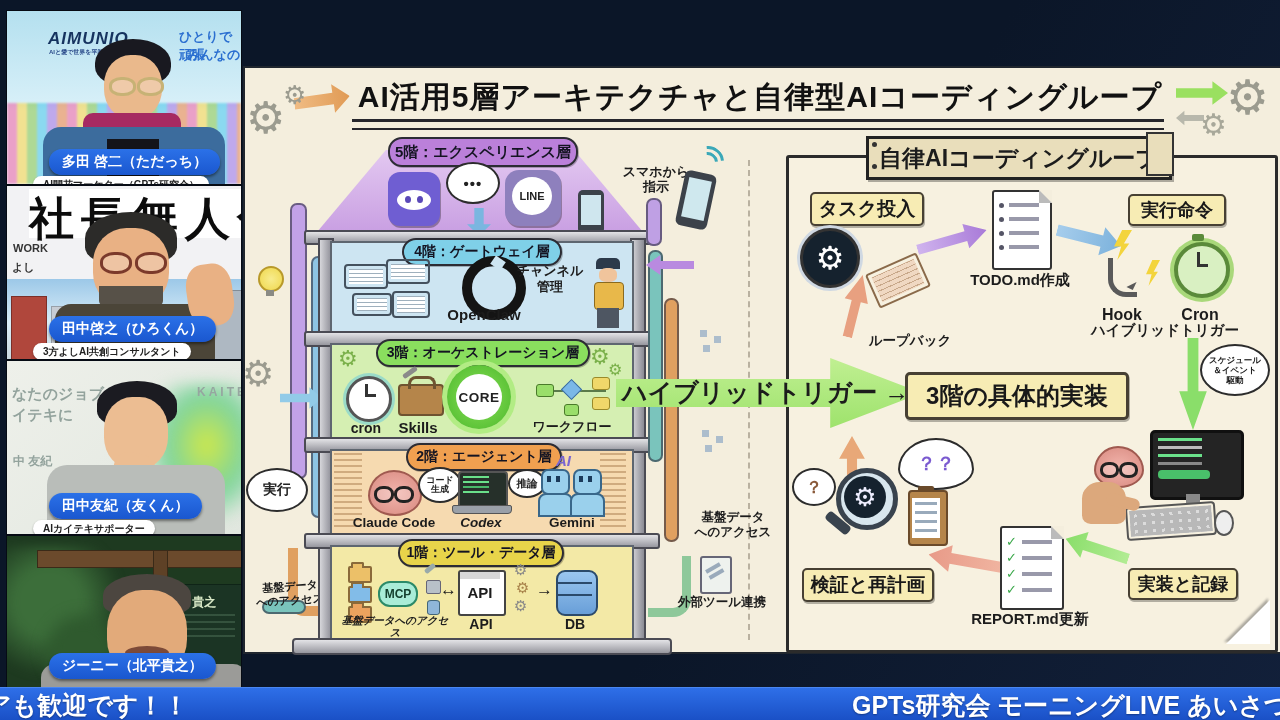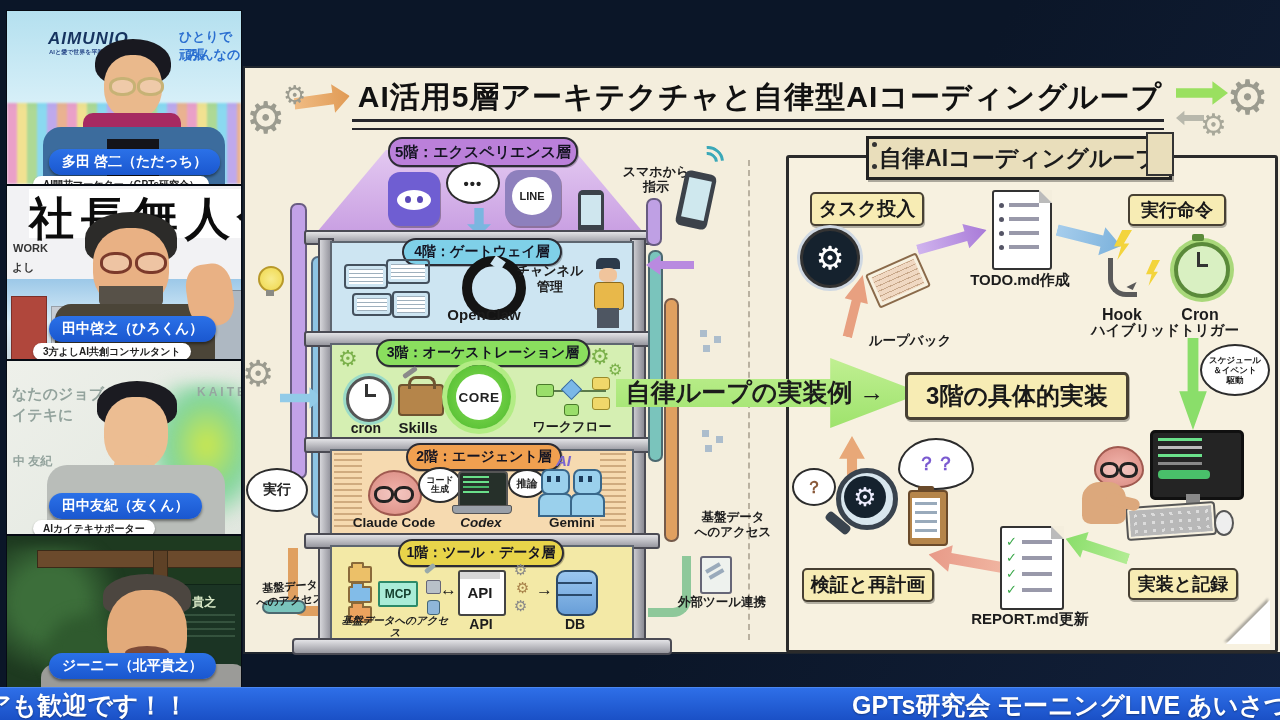--- a/index.html
+++ b/index.html
@@ -237,21 +237,21 @@
   <div class="robot" style="left:570px;top:493px;width:31px;height:20px;border-radius:8px 8px 0 0;"></div>
   <div class="abs cap" style="left:542px;top:515px;width:60px;font-size:13.5px;">Gemini</div>
 
   <div class="beam" style="left:304px;top:533px;width:352px;height:12px;"></div>
 
   <div class="floor" style="left:330px;top:545px;width:300px;height:93px;background:#f3e9a6;"></div>
   <div class="pill" style="left:398px;top:539px;width:162px;height:24px;background:#e8d44a;font-size:14px;">1階：ツール・データ層</div>
   <div class="folder" style="left:348px;top:566px;width:20px;height:13px;background:#ecc068;"></div>
   <div class="folder" style="left:348px;top:586px;width:20px;height:13px;background:#82bce8;"></div>
   <div class="folder" style="left:348px;top:606px;width:20px;height:13px;background:#eca35e;"></div>
-  <div class="abs" style="left:378px;top:581px;width:36px;height:22px;background:#a9ecd7;border:2px solid #2c8a68;border-radius:2px;display:flex;align-items:center;justify-content:center;font-weight:bold;font-size:12px;color:#14402e;">MCP</div>
+  <div class="abs" style="left:378px;top:581px;width:36px;height:22px;background:#a9ecd7;border:2px solid #2c8a68;border-radius:12px;display:flex;align-items:center;justify-content:center;font-weight:bold;font-size:12px;color:#14402e;">MCP</div>
   <div class="abs" style="left:424px;top:566px;width:12px;height:5px;background:#9aa;border-radius:2px;transform:rotate(-40deg);"></div>
   <div class="abs" style="left:426px;top:580px;width:13px;height:12px;background:#b8c0c8;border:1.5px solid #667;border-radius:2px;"></div>
   <div class="abs" style="left:427px;top:600px;width:11px;height:13px;background:#8fb6d8;border:1.5px solid #467;border-radius:4px/3px;"></div>
   <div class="abs cap" style="left:440px;top:580px;font-size:17px;">↔</div>
   <div class="abs" style="left:458px;top:570px;width:44px;height:42px;background:#fff;border:2px solid #444;border-radius:3px;"></div>
   <div class="abs" style="left:460px;top:572px;width:40px;height:7px;background:#d8d8d8;"></div>
   <div class="abs cap" style="left:458px;top:584px;width:44px;font-size:15px;">API</div>
   <div class="abs cap" style="left:460px;top:616px;width:42px;font-size:14px;">API</div>
   <div class="gear" style="left:514px;top:562px;font-size:15px;color:#888;">⚙</div>
   <div class="gear" style="left:516px;top:580px;font-size:15px;color:#a8824a;">⚙</div>
@@ -320,21 +320,21 @@
   <div class="abs cap" style="left:866px;top:333px;width:88px;font-size:13.5px;white-space:nowrap;">ループバック</div>
 
   <div class="abs arrD" style="left:1178px;top:338px;width:30px;height:92px;background:#8ade6a;filter:drop-shadow(0 0 1px #3a7a2a);"></div>
   <div class="bubble" style="left:1200px;top:344px;width:66px;height:48px;flex-direction:column;font-size:8.5px;line-height:1.2;">
     <span>スケジュール</span>
     <span>＆イベント</span>
     <span>駆動</span>
   </div>
 
   <div class="abs arrR" style="left:616px;top:354px;width:306px;height:78px;background:linear-gradient(180deg,#c2f094,#9ce26a);filter:drop-shadow(0 0 1.5px #2a4a1a);"></div>
-  <div class="abs cap" style="left:622px;top:378px;width:266px;font-size:25px;white-space:nowrap;">自律ループの実装例 →</div>
+  <div class="abs cap" style="left:622px;top:378px;width:266px;font-size:25px;white-space:nowrap;">ハイブリッドトリガー →</div>
   <div class="tag" style="left:905px;top:372px;width:218px;height:42px;font-size:24px;border-width:3px;">3階の具体的実装</div>
 
   <div class="abs arrU" style="left:838px;top:436px;width:28px;height:54px;background:#e8a878;"></div>
   <div class="bubble" style="left:898px;top:438px;width:72px;height:48px;font-size:19px;color:#7a5ad0;border-radius:50% 50% 50% 50%/60% 60% 40% 40%;">？？</div>
   <div class="bubble" style="left:792px;top:468px;width:40px;height:34px;font-size:17px;color:#8a5a3a;">？</div>
   <div class="abs" style="left:836px;top:468px;width:52px;height:52px;border:5px solid #39434e;border-radius:50%;background:#d8e6ee;"></div>
   <div class="abs" style="left:844px;top:476px;width:42px;height:42px;background:#15222e;border-radius:50%;display:flex;align-items:center;justify-content:center;color:#eef;font-size:26px;">⚙</div>
   <div class="abs" style="left:824px;top:518px;width:28px;height:10px;background:#39434e;border-radius:4px;transform:rotate(40deg);"></div>
   <div class="abs" style="left:908px;top:490px;width:36px;height:52px;background:#b5854a;border:2px solid #6a4a2a;border-radius:4px;"></div>
   <div class="abs" style="left:912px;top:498px;width:28px;height:40px;background:#fff;"></div>

